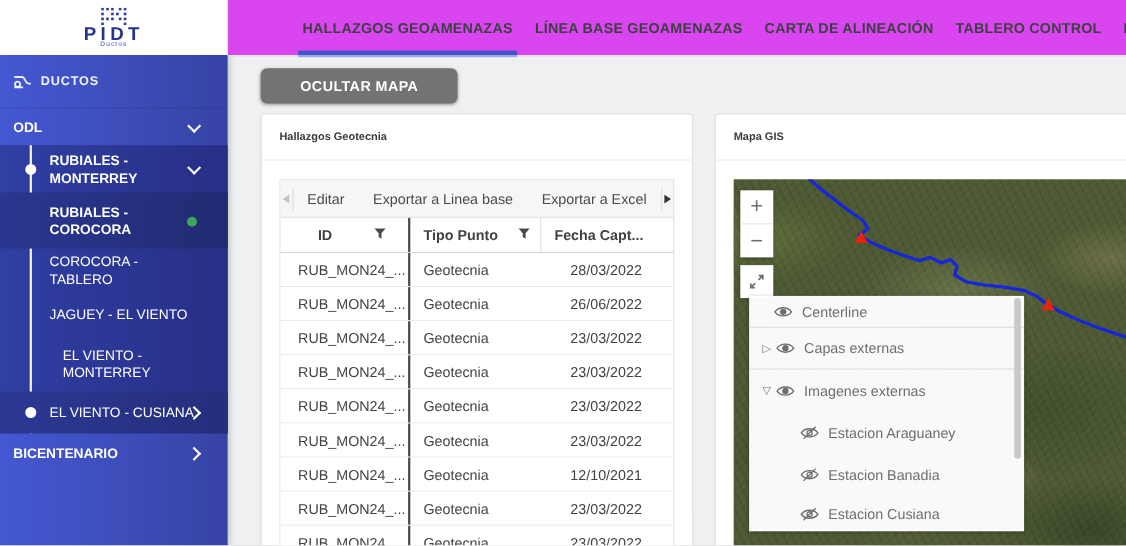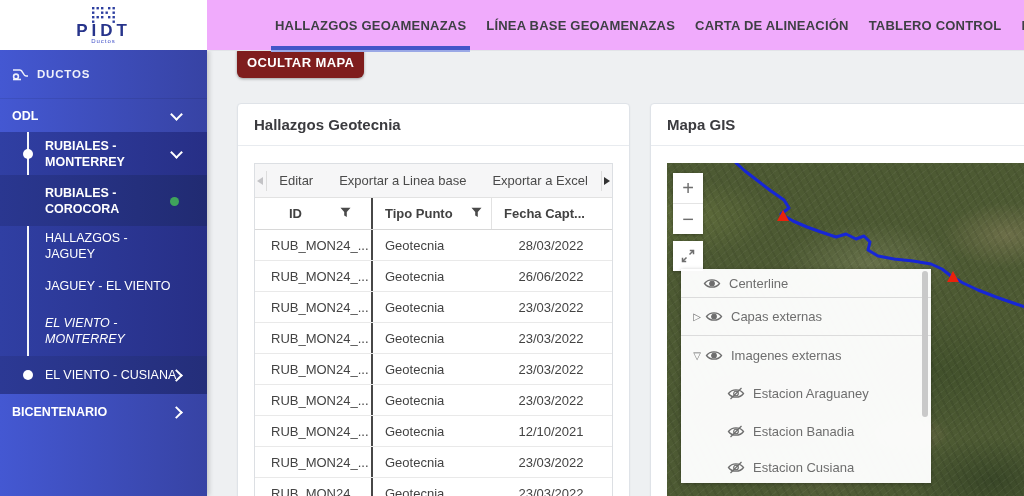--- a/index.html
+++ b/index.html
@@ -5,21 +5,21 @@
   html,body{margin:0;padding:0;background:#d8dadd;}
   #frame{position:relative;width:1024px;height:496px;overflow:hidden;background:#eef0f2;
          font-family:"Liberation Sans",sans-serif;-webkit-font-smoothing:antialiased;}
 
   
   .logo-block{position:absolute;left:0;top:0;width:207px;height:50px;background:#fff;z-index:6;
               display:flex;flex-direction:column;align-items:center;justify-content:center;}
   .logo-dots{margin-top:2px;}
   .logo-title{font-size:17px;letter-spacing:4px;color:#27348b;font-weight:bold;line-height:15px;}
   .logo-sub{font-size:6px;color:#4050c8;letter-spacing:1px;line-height:7px;}
-  .top-header{position:absolute;left:207px;top:0;width:817px;height:50px;background:#f0abfc;
+  .top-header{position:absolute;left:207px;top:0;width:817px;height:50px;background:#d946ef;
               border-bottom:1px solid #e2e4e8;display:flex;align-items:center;z-index:5;}
   .hamburger{width:20px;height:14px;margin-left:26px;display:flex;flex-direction:column;justify-content:space-between;cursor:pointer;}
   .hamburger span{display:block;height:2px;background:#3a3a3e;border-radius:1px;}
   .tabs{display:flex;align-items:stretch;height:100%;margin-left:32px;flex:1;}
   .tab{position:relative;display:flex;align-items:center;padding:0 10px;font-size:13px;font-weight:bold;
        color:#3e3f44;letter-spacing:.2px;white-space:nowrap;cursor:pointer;}
   .tab.active::after{content:"";position:absolute;left:6px;right:6px;bottom:0;height:4px;
        background:#4355c8;box-shadow:0 2px 0 #9aa8e6;}
   .tab.last{margin-left:auto;margin-right:8px;}
 
@@ -30,36 +30,36 @@
                border-bottom:1px solid rgba(0,0,0,.08);}
   .ductos-label{font-size:11.5px;font-weight:bold;letter-spacing:.8px;opacity:.92;}
   .nav-item{position:relative;display:flex;align-items:center;font-size:12.5px;cursor:pointer;}
   .nav-item .lbl{display:block;max-width:135px;line-height:16px;}
   .si-root{height:33px;padding-left:12px;font-weight:bold;}
   .dark-block{position:relative;background:linear-gradient(90deg,#303fa3,#272f86);}
   .dark-block .tree-line{position:absolute;left:27px;top:0;bottom:0;width:2px;background:rgba(255,255,255,.95);}
   .si-group{height:43px;padding-left:45px;font-weight:bold;}
   .si-selected{height:51px;padding-left:45px;font-weight:bold;background:linear-gradient(90deg,#2a3790,#212b72);}
   .si-child{height:40px;padding-left:45px;}
-  .si-child2{height:50px;padding-left:45px;font-style:italic;}
+  .si-child2{height:50px;padding-left:57px;}
   .si-cusiana{height:38px;padding-left:45px;background:linear-gradient(90deg,#2c3994,#242e7a);}
   .si-bottom{height:36px;padding-left:12px;font-weight:bold;}
   .chev{position:absolute;right:26px;width:7px;height:7px;border-right:2px solid #fff;border-bottom:2px solid #fff;}
   .chev.down{transform:rotate(45deg);margin-top:-3px;}
   .chev.right{transform:rotate(-45deg);}
   .node-dot{position:absolute;left:23px;top:50%;margin-top:-5px;width:10px;height:10px;border-radius:50%;background:#fff;}
   .green-dot{position:absolute;right:28px;top:22px;width:9px;height:9px;border-radius:50%;background:#3fa45b;}
 
   
-  .btn-primary{position:absolute;left:237px;top:46px;height:32px;padding:0 10px;background:#7f1d1d;color:#fff;
+  .btn-primary{position:absolute;left:237px;top:62px;height:32px;padding:0 36px;background:#737373;color:#fff;
                font-size:13px;font-weight:bold;letter-spacing:.4px;border:none;border-radius:6px;cursor:pointer;
                box-shadow:0 1px 3px rgba(0,0,0,.35);font-family:"Liberation Sans",sans-serif;}
   .card{position:absolute;background:#fff;border:1px solid #dfe3e8;border-radius:4px;box-shadow:0 1px 2px rgba(0,0,0,.05);}
   .card-hd{height:41px;display:flex;align-items:center;padding-left:16px;border-bottom:1px solid #e8ebef;
-           font-size:15px;font-weight:bold;color:#3b3b3f;}
+           font-size:10px;font-weight:bold;color:#3b3b3f;}
   #card-findings{left:237px;top:103px;width:391px;height:420px;}
   #card-map{left:650px;top:103px;width:400px;height:420px;}
 
   
   .grid{position:absolute;left:16px;top:59px;width:357px;border:1px solid #dcdfe3;background:#fff;}
   .grid-toolbar{height:33px;display:flex;align-items:center;background:#f6f6f7;border-bottom:1px solid #e2e2e2;
                 font-size:13px;color:#4a4a4a;}
   .gt-nav{width:26px;display:flex;justify-content:center;align-items:center;cursor:pointer;}
   .tri-l{width:0;height:0;border-right:6px solid #c3c3c6;border-top:4px solid transparent;border-bottom:4px solid transparent;}
   .tri-r{width:0;height:0;border-left:6px solid #333;border-top:4px solid transparent;border-bottom:4px solid transparent;}
@@ -176,21 +176,21 @@
     <div class="nav-item si-group">
           <span class="lbl">RUBIALES - MONTERREY</span>
           <span class="node-dot"></span>
           <span class="chev down"></span>
         </div>
         <div class="nav-item si-selected">
           <span class="lbl">RUBIALES - COROCORA</span>
           <span class="green-dot"></span>
         </div>
         <div class="nav-item si-child">
-          <span class="lbl">HALLAZGOS - JAGUEY</span>
+          <span class="lbl">COROCORA - TABLERO</span>
         </div>
         <div class="nav-item si-child">
           <span class="lbl">JAGUEY - EL VIENTO</span>
         </div>
         <div class="nav-item si-child2">
           <span class="lbl">EL VIENTO - MONTERREY</span>
         </div>
         <div class="nav-item si-cusiana">
           <span class="lbl">EL VIENTO - CUSIANA</span>
           <span class="node-dot"></span>

